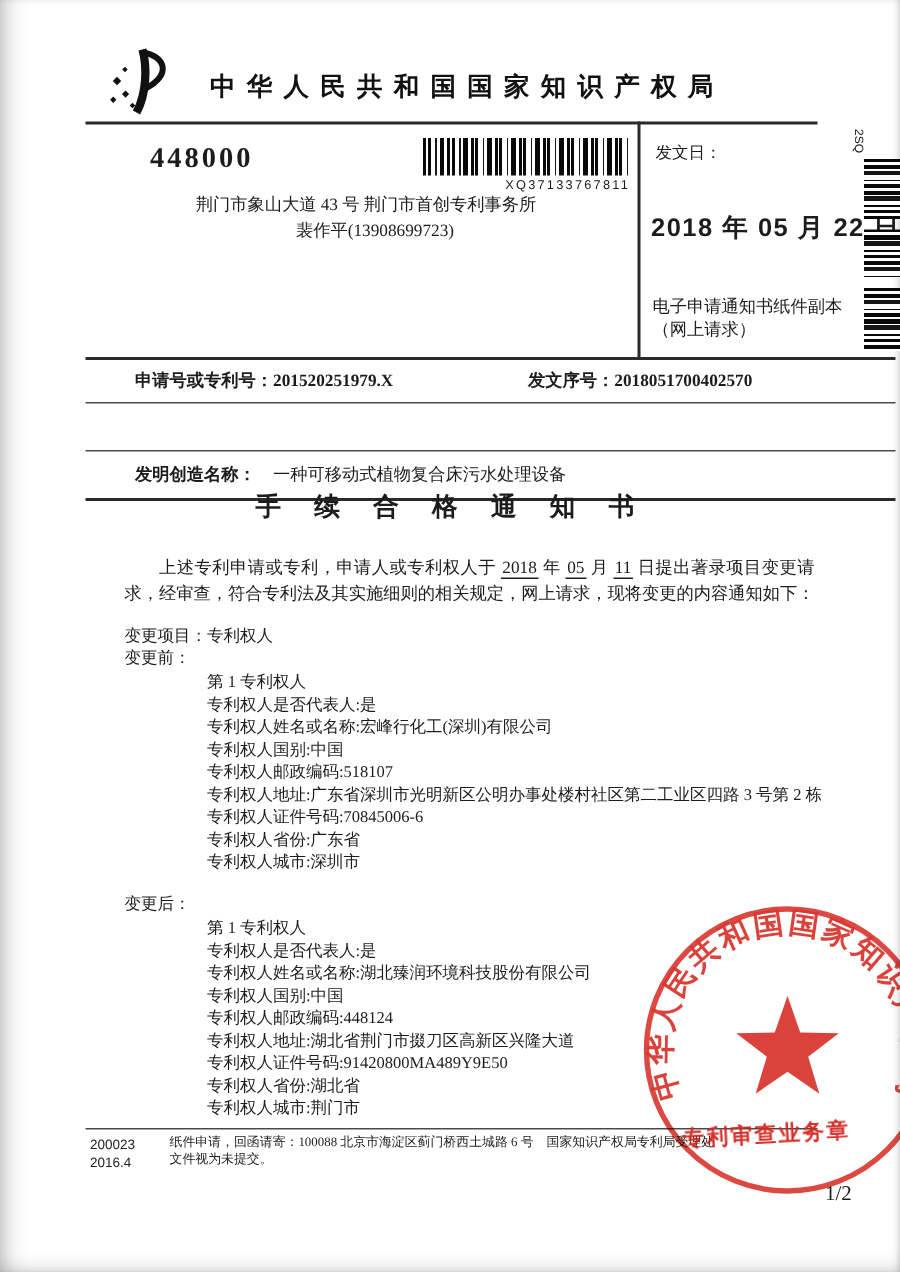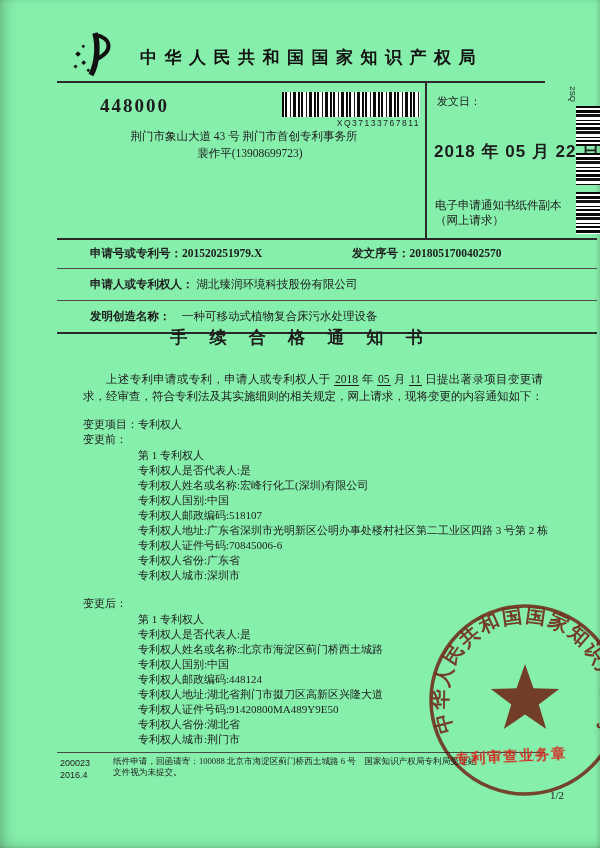--- a/index.html
+++ b/index.html
@@ -1,17 +1,17 @@
 <!DOCTYPE html>
 <html><head>
 <meta charset="utf-8">
 <style>
   html,body{margin:0;padding:0;}
   body{width:600px;height:848px;background:#e8e8e6;font-family:"Liberation Serif","DejaVu Serif",serif;}
-  .page{position:relative;width:600px;height:848px;background:#86efac;overflow:hidden;
+  .page{position:relative;width:600px;height:848px;background:#ffffff;overflow:hidden;
         box-shadow:inset 14px 0 18px -14px rgba(0,0,0,.35), inset 0 -10px 14px -10px rgba(0,0,0,.2), inset -3px 0 6px -3px rgba(0,0,0,.25);
         color:#1c1c1c;}
   .abs{position:absolute;}
   .hairline{background:#2a2a2a;height:2px;}
   .thinline{background:#4a4a4a;height:1px;}
   .vline{background:#2a2a2a;width:2px;}
 
   .agency-title{font-size:17px;font-weight:bold;letter-spacing:7.5px;white-space:nowrap;color:#111;}
   .postcode{font-size:19px;font-weight:bold;letter-spacing:2px;font-family:"Liberation Serif",serif;}
   .addr{font-size:11.5px;text-align:center;white-space:nowrap;}
@@ -29,21 +29,21 @@
   .row-val{font-weight:normal;}
 
   .notice-title{font-size:17px;font-weight:bold;letter-spacing:9px;text-align:center;white-space:nowrap;}
   .body-par{font-size:11.5px;line-height:17px;text-align:justify;text-indent:2em;}
   .u{border-bottom:1px solid #1c1c1c;padding:0 1px;}
   .chg{font-size:11px;line-height:15px;white-space:nowrap;}
 
   .footer-code{font-size:9px;line-height:12px;font-family:"Liberation Sans",sans-serif;color:#222;}
   .footer-text{font-size:8.6px;line-height:10.8px;color:#1c1c1c;}
   .footer-text div{white-space:nowrap;}
-  .pagenum{font-size:11px;font-family:"Liberation Serif",serif;}
+  .pagenum{font-size:14px;font-family:"Liberation Serif",serif;}
 
   .seal-wrap{mix-blend-mode:multiply;opacity:.92;}
   .seal-bottom{font-size:14.5px;font-weight:bold;color:#d5271f;letter-spacing:1.5px;transform:rotate(-3deg);white-space:nowrap;opacity:.95;filter:blur(.2px);}
 </style>
 </head>
 <body>
 
 <div class="page">
 
   <svg class="abs" style="left:68px;top:28px;" width="52" height="52" viewBox="0 0 52 52">
@@ -74,23 +74,20 @@
   <div class="abs barcode-v" style="left:576px;top:192px;width:24px;height:42px;"></div>
 
   <div class="abs hairline" style="left:57px;top:238px;width:540px;height:1.6px;"></div>
   <div class="abs row-label" style="left:90px;top:246px;">
     <span>申请号或专利号：</span><span class="row-num">201520251979.X</span>
   </div>
   <div class="abs row-label" style="left:352px;top:246px;">
     <span>发文序号：</span><span class="row-num">2018051700402570</span>
   </div>
   <div class="abs thinline" style="left:57px;top:268px;width:540px;"></div>
-  <div class="abs row-label" style="left:90px;top:277px;">
-    <span>申请人或专利权人：</span> <span class="row-val">湖北臻润环境科技股份有限公司</span>
-  </div>
   <div class="abs thinline" style="left:57px;top:300px;width:540px;"></div>
   <div class="abs row-label" style="left:90px;top:309px;">
     <span>发明创造名称：</span>　<span class="row-val">一种可移动式植物复合床污水处理设备</span>
   </div>
   <div class="abs hairline" style="left:57px;top:332px;width:540px;height:1.6px;"></div>
 
   <div class="abs notice-title" style="left:57px;top:326px;width:488px;">手 续 合 格 通 知 书</div>
   <div class="abs body-par" style="left:83px;top:371px;width:460px;">
     <span>上述专利申请或专利，申请人或专利权人于</span>
     <span class="u">2018</span>
@@ -111,21 +108,21 @@
     <div>专利权人邮政编码:518107</div>
     <div>专利权人地址:广东省深圳市光明新区公明办事处楼村社区第二工业区四路 3 号第 2 栋</div>
     <div>专利权人证件号码:70845006-6</div>
     <div>专利权人省份:广东省</div>
     <div>专利权人城市:深圳市</div>
   </div>
   <div class="abs chg" style="left:83px;top:596px;">变更后：</div>
   <div class="abs chg" style="left:138px;top:612px;">
     <div>第 1 专利权人</div>
     <div>专利权人是否代表人:是</div>
-    <div>专利权人姓名或名称:北京市海淀区蓟门桥西土城路</div>
+    <div>专利权人姓名或名称:湖北臻润环境科技股份有限公司</div>
     <div>专利权人国别:中国</div>
     <div>专利权人邮政编码:448124</div>
     <div>专利权人地址:湖北省荆门市掇刀区高新区兴隆大道</div>
     <div>专利权人证件号码:91420800MA489Y9E50</div>
     <div>专利权人省份:湖北省</div>
     <div>专利权人城市:荆门市</div>
   </div>
 
   <div class="abs thinline" style="left:57px;top:752px;width:488px;"></div>
   <div class="abs footer-code" style="left:60px;top:757px;">

